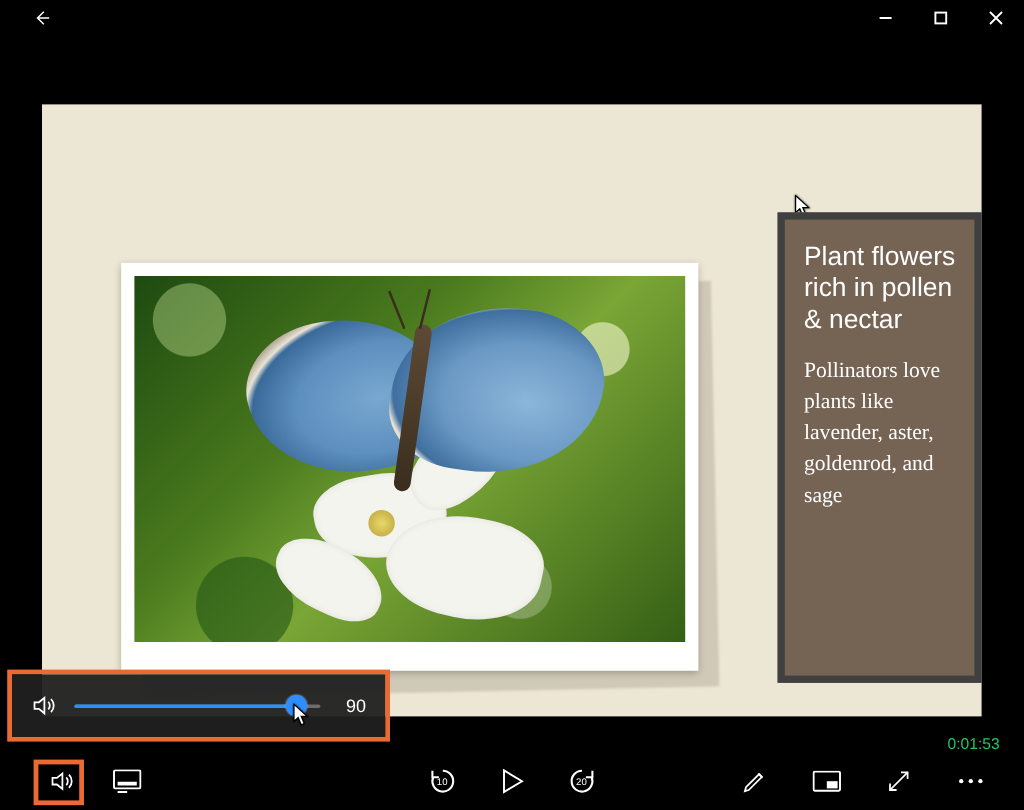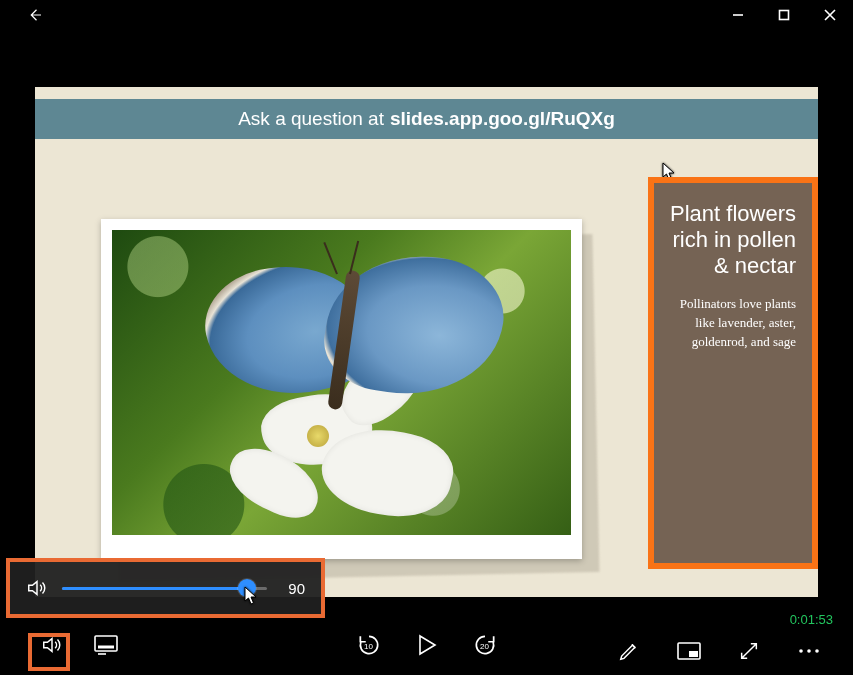--- a/index.html
+++ b/index.html
@@ -47,40 +47,40 @@
   .bfly { position:absolute; left:95px; top:10px; width:280px; height:210px; }
   .wing { position:absolute; border-radius:60% 90% 50% 90%; }
   .wL { left:0; top:25px; width:165px; height:130px; background:radial-gradient(ellipse at 65% 55%, #79a8cf 0%, #5d8fbf 45%, #3a6a99 70%, #e8e3d6 74%, #6f5a42 88%); transform:rotate(-12deg);}
   .wR { left:120px; top:15px; width:175px; height:140px; background:radial-gradient(ellipse at 35% 55%, #8cb6d9 0%, #6a98c4 45%, #3f6f9e 70%, #eae5d8 74%, #6a553e 88%); transform:rotate(8deg) scaleX(-1);}
   .bbody { position:absolute; left:130px; top:30px; width:14px; height:140px; background:linear-gradient(#5d4a36,#3a2d1d); border-radius:8px; transform:rotate(8deg);}
   .ant { position:absolute; width:2px; height:34px; background:#3a2d1d; top:0; }
   .antL{ left:129px; transform:rotate(-22deg); transform-origin:bottom;}
   .antR{ left:142px; transform:rotate(14deg); transform-origin:bottom;}
 
   
-  .side-box { position:absolute; right:0; top:90px; width:170px; height:392px; background:#756354; border:6px solid #f97316; color:#fff; padding:18px 16px;text-align:right; }
+  .side-box { position:absolute; right:0; top:90px; width:170px; height:392px; background:#756354; border:6px solid #404040; color:#fff; padding:18px 16px; }
   .side-box h2 { font-size:22px; font-weight:400; line-height:1.18; margin-bottom:16px; font-family:"Segoe UI Light","Segoe UI",Arial,sans-serif; }
-  .side-box p { font-size:13px; line-height:1.45; font-family:Georgia, "Times New Roman", serif; }
+  .side-box p { font-size:18px; line-height:1.45; font-family:Georgia, "Times New Roman", serif; }
 
   
   .hl { position:absolute; border:4px solid #e96a33; }
   .hl-vol { left:6px; top:558px; width:319px; height:60px; }
   .vol-popup { position:absolute; left:10px; top:562px; width:311px; height:52px; background:rgba(32,32,32,.95); display:flex; align-items:center; gap:14px; padding:0 16px; color:#fff; }
   .slider { position:relative; flex:1; height:20px; }
   .track-bg { position:absolute; left:0; right:0; top:9px; height:3px; background:#6b6b6b; border-radius:2px;}
   .track-fg { position:absolute; left:0; top:9px; height:3px; background:#2e8eff; border-radius:2px;}
   .thumb { position:absolute; top:1px; width:18px; height:18px; border-radius:50%; background:#2e8eff; box-shadow:0 0 0 1px rgba(255,255,255,.15);}
   .vol-val { width:24px; text-align:right; font-size:15px; }
   .cursor2 { position:absolute; }
 
   
   .timestamp { position:absolute; right:20px; bottom:48px; color:#22c55e; font-size:13px; }
 
   
-  .toolbar { position:absolute; left:0; right:0; bottom:0; height:48px; display:flex; padding:0 26px; color:#fff; }
+  .toolbar { position:absolute; left:0; right:0; bottom:0; height:48px; display:flex; align-items:center; padding:0 26px; color:#fff; }
   .hl-spk { left:28px; bottom:4px; width:42px; height:38px; }
   .tbtn { width:36px; height:36px; display:flex; align-items:center; justify-content:center; margin-right:18px; }
   .toolbar .center { display:flex; align-items:center; gap:22px; position:absolute; left:50%; transform:translateX(-50%); }
   .toolbar .right-group { display:flex; align-items:center; gap:24px; margin-left:auto; }
   .rewind, .forward { position:relative; }
   .rw-label { position:absolute; font-size:8px; color:#fff; left:50%; top:52%; transform:translate(-50%,-50%); }
 
   svg { display:block; }
   .icon-stroke { stroke:#fff; stroke-width:1.6; fill:none; }
 
@@ -110,24 +110,20 @@
     </div>
     <div class="win-btn">
       <svg width="12" height="12" viewBox="0 0 12 12">
           <path class="icon-stroke" d="M1 1l10 10M11 1L1 11"></path>
         </svg>
     </div>
   </div>
 </div>
 
 <div class="slide-area">
-  <div class="banner">
-    <span>Ask a question at</span>
-    <span class="bold">slides.app.goo.gl/RuQXg</span>
-  </div>
 
   <svg class="cursor1 cursor-svg" width="16" height="20" viewBox="0 0 16 20">
     <path d="M1 1 L1 15 L4.5 12 L7 18 L9.5 17 L7 11 L12 11 Z" fill="#fff" stroke="#000" stroke-width="1"></path>
   </svg>
 
   <div class="photo-wrap">
     <div class="photo-shadow"></div>
     <div class="photo-frame">
       <div class="photo">
         <div class="petal p1"></div>

